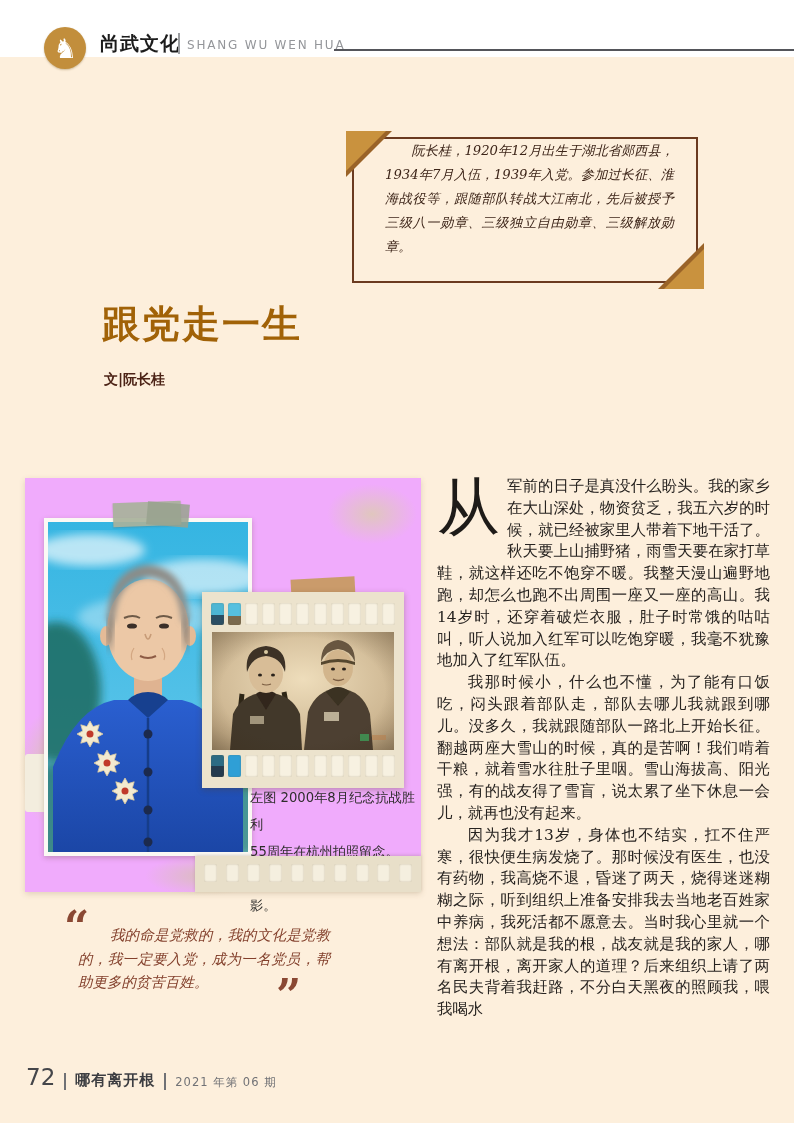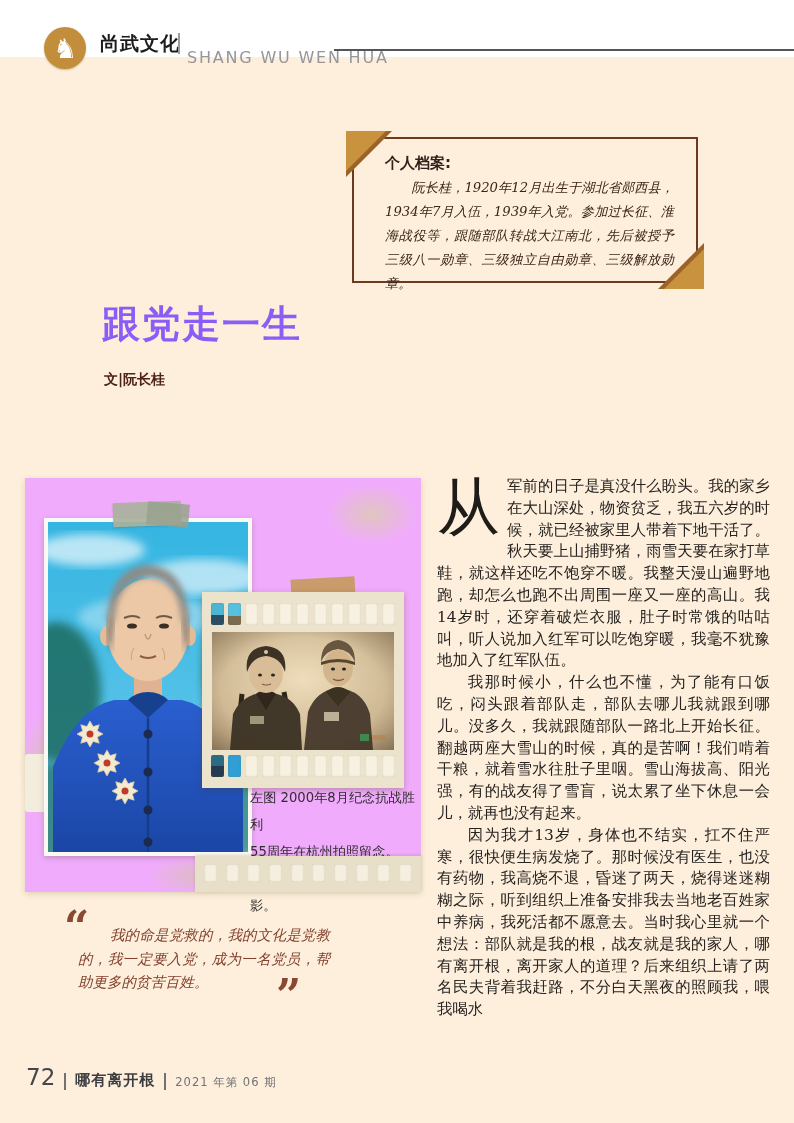--- a/index.html
+++ b/index.html
@@ -6,37 +6,37 @@
   .page{position:relative;width:794px;height:1123px;background:#fdefdc;overflow:hidden;
         font-family:"DejaVu Sans","Liberation Sans",sans-serif;}
   
   .header{position:absolute;left:0;top:0;width:794px;height:57px;background:#ffffff;}
   .logo{position:absolute;left:44px;top:27px;width:42px;height:42px;border-radius:50%;
         background:#c28e3c;display:flex;align-items:center;justify-content:center;
         box-shadow:0 1px 2px rgba(120,90,30,.35);z-index:5;}
   .logo-glyph{color:#fff;font-size:27px;line-height:1;font-family:"DejaVu Sans",sans-serif;}
   .sec-cn{position:absolute;left:100px;top:31px;font-size:19px;font-weight:bold;color:#1c1c1c;letter-spacing:1px;}
   .sec-div{position:absolute;left:178px;top:33px;width:2px;height:21px;background:#9b9da0;}
-  .sec-en{position:absolute;left:187px;top:48px;font-size:16px;color:#94969a;letter-spacing:1.8px;}
+  .sec-en{position:absolute;left:187px;top:38px;font-size:12px;color:#94969a;letter-spacing:1.8px;}
   .header-rule{position:absolute;left:334px;right:0;top:49px;height:2px;background:#54555a;}
   
   .profile-box{position:absolute;left:352px;top:137px;width:342px;height:142px;
         border:2px solid #6b3a20;}
   .tri{position:absolute;width:0;height:0;}
   .tri-tl-sh{left:-8px;top:-8px;border-top:46px solid #9a6327;border-right:46px solid transparent;}
   .tri-tl{left:-8px;top:-8px;border-top:40px solid #c9923e;border-right:40px solid transparent;}
   .tri-br-sh{right:-8px;bottom:-8px;border-bottom:46px solid #9a6327;border-left:46px solid transparent;}
   .tri-br{right:-8px;bottom:-8px;border-bottom:40px solid #c9923e;border-left:40px solid transparent;}
   .pb-head{margin:15px 24px 3px 31px;font-size:15px;font-weight:bold;color:#33201a;}
   .pb-body{margin:0 22px 0 31px;font-size:13.2px;line-height:24px;text-indent:2em;
         font-family:"DejaVu Serif","Liberation Serif",serif;font-style:italic;
         color:#3c2418;text-align:justify;}
   
   .title{position:absolute;left:102px;top:299px;margin:0;font-size:38px;font-weight:bold;
-        color:#8b5cf6;letter-spacing:2px;font-family:Liberation Serif, serif;}
+        color:#a16207;letter-spacing:2px;font-family:Liberation Serif, serif;}
   .byline{position:absolute;left:104px;top:371px;font-size:14px;font-weight:bold;color:#4c2316;}
   
   .collage{position:absolute;left:25px;top:478px;width:396px;height:414px;background:#f0abfc;
         box-shadow:0 2px 6px rgba(100,80,40,.18);}
   .stain{position:absolute;border-radius:50%;pointer-events:none;}
   .s1{left:-6px;top:230px;width:70px;height:120px;background:radial-gradient(closest-side,rgba(214,199,168,.9),rgba(214,199,168,0));}
   .s2{left:0;bottom:80px;width:44px;height:58px;background:#f3edde;border-radius:3px;}
   .s3{right:4px;top:6px;width:90px;height:60px;background:radial-gradient(closest-side,rgba(220,205,175,.8),rgba(220,205,175,0));}
   .s4{left:120px;bottom:-4px;width:120px;height:40px;background:radial-gradient(closest-side,rgba(210,196,164,.7),rgba(210,196,164,0));}
   .photo-main{position:absolute;left:19px;top:40px;width:208px;height:338px;background:#fbf9f4;
@@ -100,21 +100,20 @@
     <span class="sec-div"></span>
     <span class="sec-en">SHANG WU WEN HUA</span>
     <div class="header-rule"></div>
   </div>
 
   <div class="profile-box">
     <span class="tri tri-tl-sh"></span>
     <span class="tri tri-tl"></span>
     <span class="tri tri-br-sh"></span>
     <span class="tri tri-br"></span>
-    <div class="pb-head">个人档案:</div>
     <p class="pb-body">阮长桂，1920年12月出生于湖北省郧西县，1934年7月入伍，1939年入党。参加过长征、淮海战役等，跟随部队转战大江南北，先后被授予三级八一勋章、三级独立自由勋章、三级解放勋章。</p>
   </div>
 
   <h1 class="title">跟党走一生</h1>
   <div class="byline">文|阮长桂</div>
 
   <div class="collage">
     <div class="stain s1"></div>
     <div class="stain s2"></div>
     <div class="stain s3"></div>

